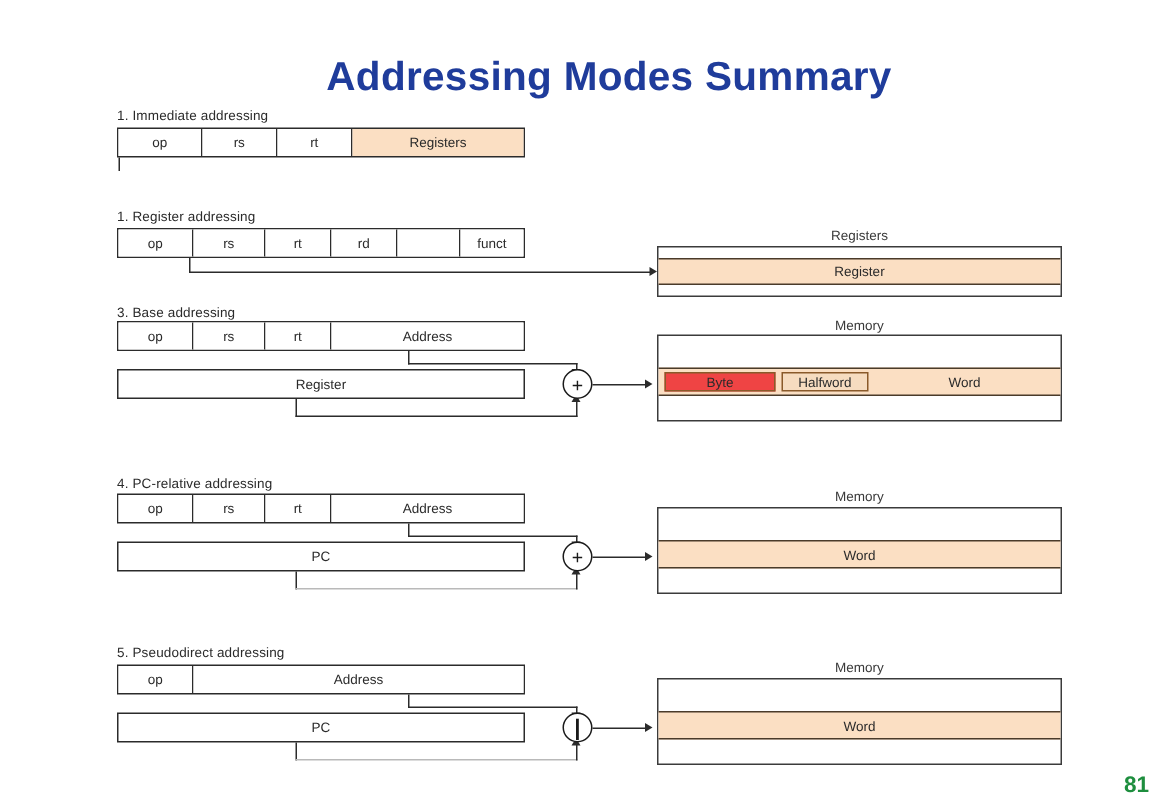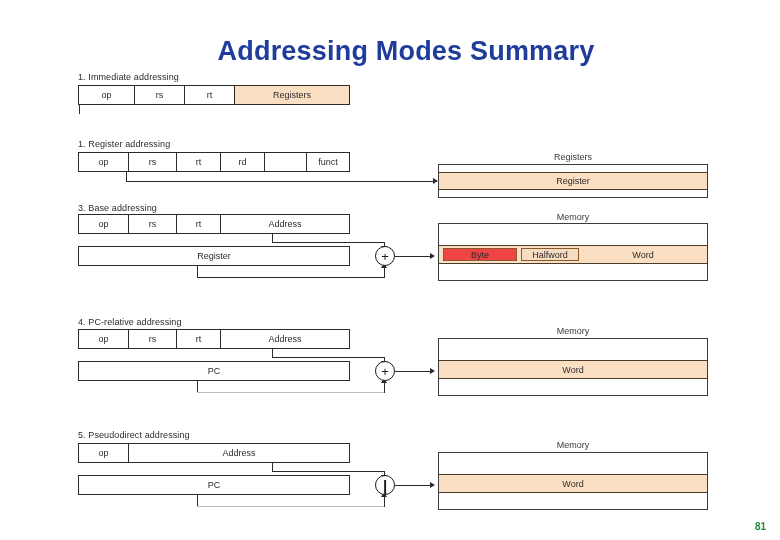--- a/index.html
+++ b/index.html
@@ -182,21 +182,21 @@
     color: #1a1a1a;
     font-family: "Liberation Sans", sans-serif;
   }
   .opcircle.concat { font-size: 15px; font-weight: bold; }
 
   
   #page-number {
     position: absolute;
     right: 14px;
     bottom: 8px;
-    font-size: 10px;
+    font-size: 15px;
     font-weight: bold;
     color: #1E8E3E;
   }
 </style>
 </head>
 <body>
 
 <div id="slide-title">Addressing Modes Summary</div>
 
 <div id="diagram">

